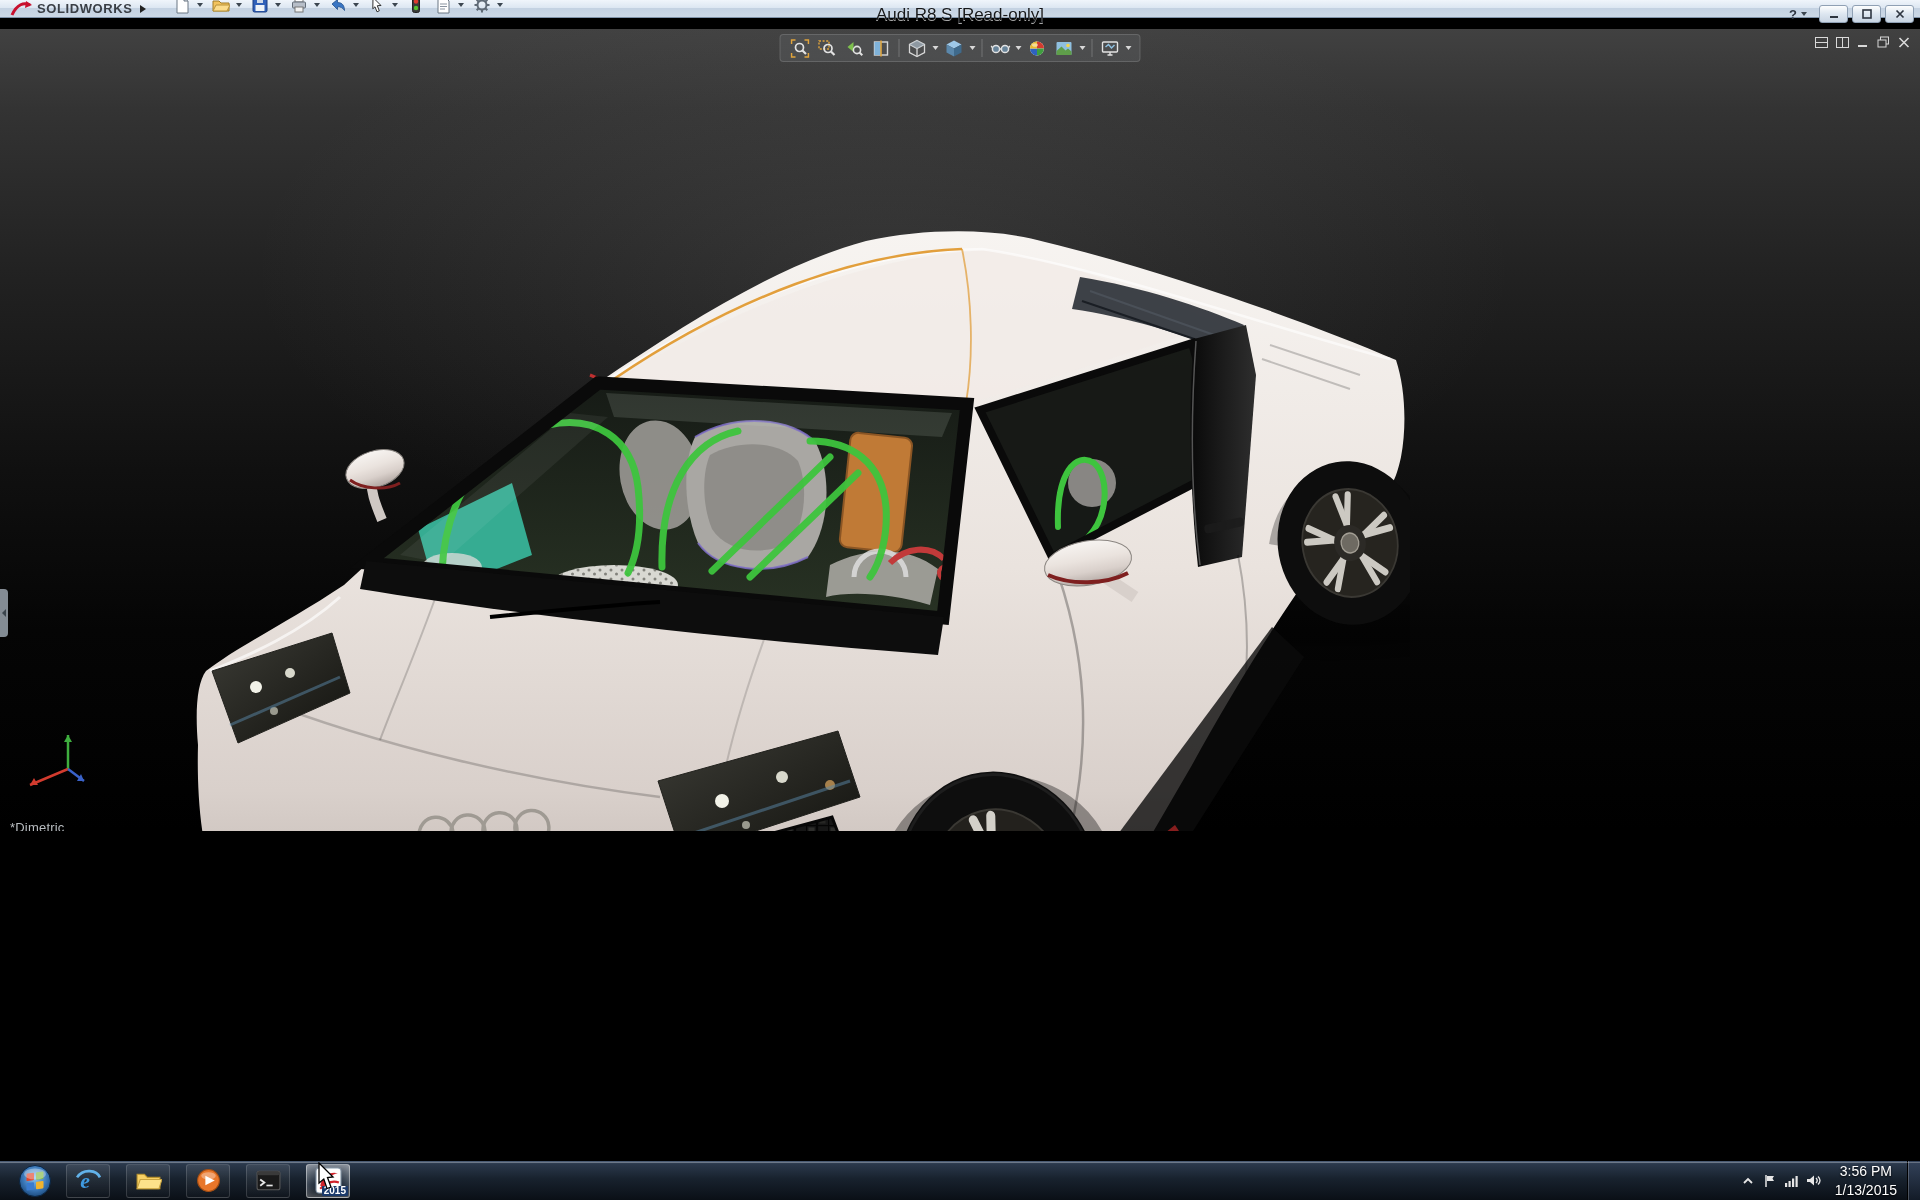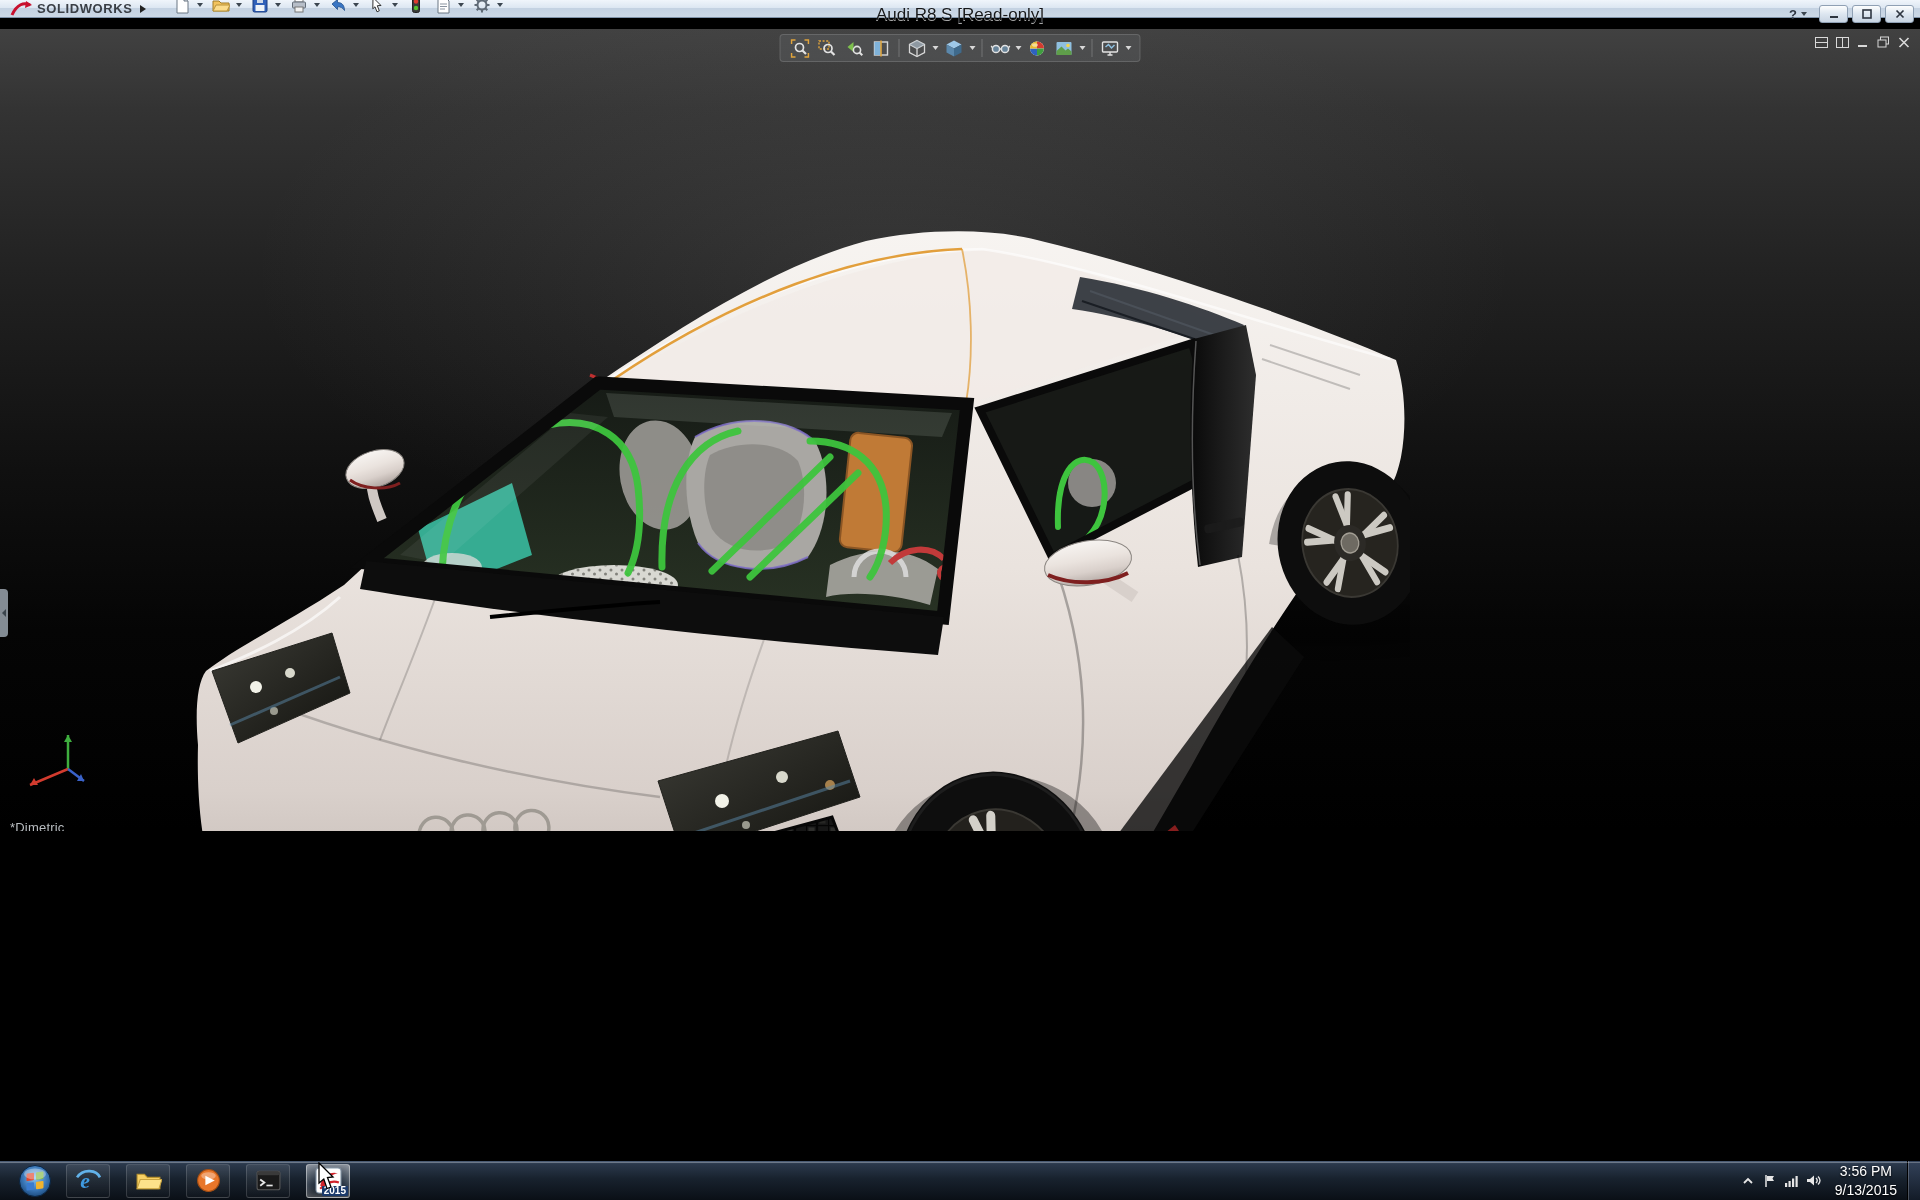--- a/index.html
+++ b/index.html
@@ -602,21 +602,21 @@
           </svg>
       </span>
       <span class="trayi">
         <svg width="15" height="13" viewBox="0 0 15 13">
             <path d="M1 5 H4 L8 1.5 V11.5 L4 8 H1 Z" fill="#e6e6e6"></path>
             <path d="M10 4 C11.5 5.5 11.5 7.5 10 9 M12 2.5 C14.5 5 14.5 8 12 10.5" stroke="#e6e6e6" stroke-width="1.3" fill="none"></path>
           </svg>
       </span>
       <div class="clock">
         <div>3:56 PM</div>
-        <div>9/13/2015</div>
+        <div>1/13/2015</div>
       </div>
       <span class="show-desktop"></span>
     </div>
   </div>
 
   <span class="cursor">
     <svg width="22" height="30" viewBox="0 0 22 30">
       <path d="M1 1 L15 15 L9.5 15.5 L13 25 L9 26.5 L5.8 17 L1 21 Z" fill="#fff" stroke="#000" stroke-width="1.3"></path>
     </svg>
   </span>

